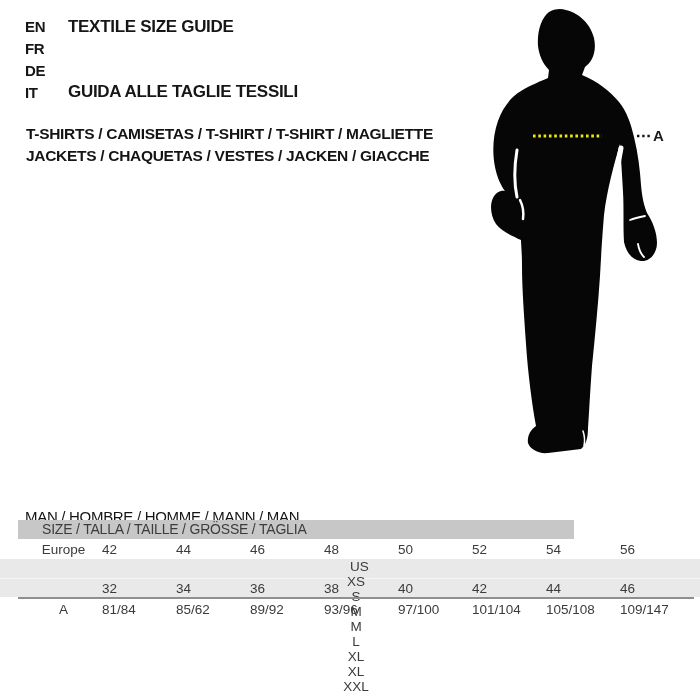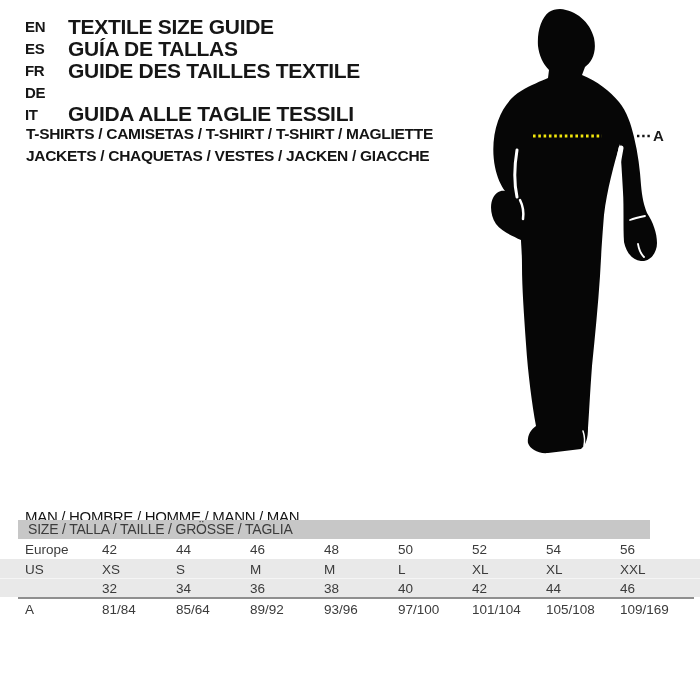--- a/index.html
+++ b/index.html
@@ -4,76 +4,71 @@
 <style>
   html,body{margin:0;padding:0;background:#ffffff;}
   .page{
     position:relative;width:700px;height:700px;background:#ffffff;overflow:hidden;
     font-family:"Liberation Sans", sans-serif;color:#111;
   }
   
   .lang-list{position:absolute;left:25px;top:16px;}
   .lang-row{display:flex;height:21.8px;align-items:center;}
   .lang-code{width:43px;font-size:15px;font-weight:bold;letter-spacing:-0.3px;color:#161616;}
-  .lang-label{font-size:21px;font-weight:bold;letter-spacing:-0.3px;color:#161616;white-space:nowrap;}
+  .lang-label{font-size:17px;font-weight:bold;letter-spacing:-0.3px;color:#161616;white-space:nowrap;}
   
   .product-types{position:absolute;left:26px;top:125px;}
   .product-line{font-size:15.5px;font-weight:bold;letter-spacing:-0.3px;height:22px;color:#141414;white-space:nowrap;}
   
   .figure-svg{position:absolute;left:0;top:0;width:700px;height:700px;}
   .measure-a{
     position:absolute;left:653px;top:127px;font-size:15px;font-weight:bold;color:#1a1a1a;
   }
   
   .section-title{
     position:absolute;left:25px;top:488px;font-size:15px;font-weight:normal;
     letter-spacing:-0.3px;color:#141414;white-space:nowrap;margin-top:20px;
   }
   
   .table-header{
-    position:absolute;left:18px;top:520px;width:632px;height:19px;
+    position:absolute;left:18px;top:520px;width:556px;height:19px;
     background:#c7c7c7;font-size:14px;color:#3c3c3c;line-height:19px;
-    padding-left:10px;box-sizing:border-box;letter-spacing:-0.2px;white-space:nowrap;
+    padding-left:24px;box-sizing:border-box;letter-spacing:-0.2px;white-space:nowrap;
   }
   .gray-strip{position:absolute;left:0;top:559px;width:700px;height:38px;background:#e9e9e9;}
   .row-sep{position:absolute;left:0;top:578px;width:700px;height:1px;background:rgba(255,255,255,0.55);}
   .sep-line{position:absolute;left:18px;top:597px;width:676px;height:2px;background:#8f8f8f;}
   .trow{
     position:absolute;left:18px;width:676px;height:20px;display:flex;align-items:center;
     font-size:13.5px;color:#3b3b3b;
   }
-  .trow .tlabel{width:84px;padding-left:7px;box-sizing:border-box;}
+  .trow .tlabel{width:84px;padding-left:7px;box-sizing:border-box;text-align:center;}
   .trow .tcell{flex:1;}
   .row-europe{top:539px;}
-  .row-us{top:559px;}
+  .row-us{top:559px;flex-direction:column;}
   .row-uk{top:578px;}
   .row-a{top:599px;}
   
   .footnote{
     position:absolute;left:25px;top:639px;font-size:14.5px;font-weight:bold;
     letter-spacing:-0.3px;color:#141414;white-space:nowrap;
   }
 </style>
 </head>
 <body>
 
 <div class="page">
 
   <div class="lang-list">
     <div class="lang-row">
       <span class="lang-code">EN</span>
       <span class="lang-label">TEXTILE SIZE GUIDE</span>
     </div>
     <div class="lang-row">
-      <span class="lang-code">ES</span>
-      <span class="lang-label">GUÍA DE TALLAS</span>
-    </div>
-    <div class="lang-row">
       <span class="lang-code">FR</span>
-      <span class="lang-label">GUIDE DES TAILLES TEXTILE</span>
     </div>
     <div class="lang-row">
       <span class="lang-code">DE</span>
     </div>
     <div class="lang-row">
       <span class="lang-code">IT</span>
       <span class="lang-label">GUIDA ALLE TAGLIE TESSILI</span>
     </div>
   </div>
 
@@ -178,23 +173,23 @@
     <span class="tcell">42</span>
     <span class="tcell">44</span>
     <span class="tcell">46</span>
   </div>
 
   <div class="sep-line"></div>
 
   <div class="trow row-a">
     <span class="tlabel">A</span>
     <span class="tcell">81/84</span>
-    <span class="tcell">85/64</span>
+    <span class="tcell">85/62</span>
     <span class="tcell">89/92</span>
     <span class="tcell">93/96</span>
     <span class="tcell">97/100</span>
     <span class="tcell">101/104</span>
     <span class="tcell">105/108</span>
-    <span class="tcell">109/169</span>
+    <span class="tcell">109/147</span>
   </div>
 
 
 </div>
 
 </body></html>

